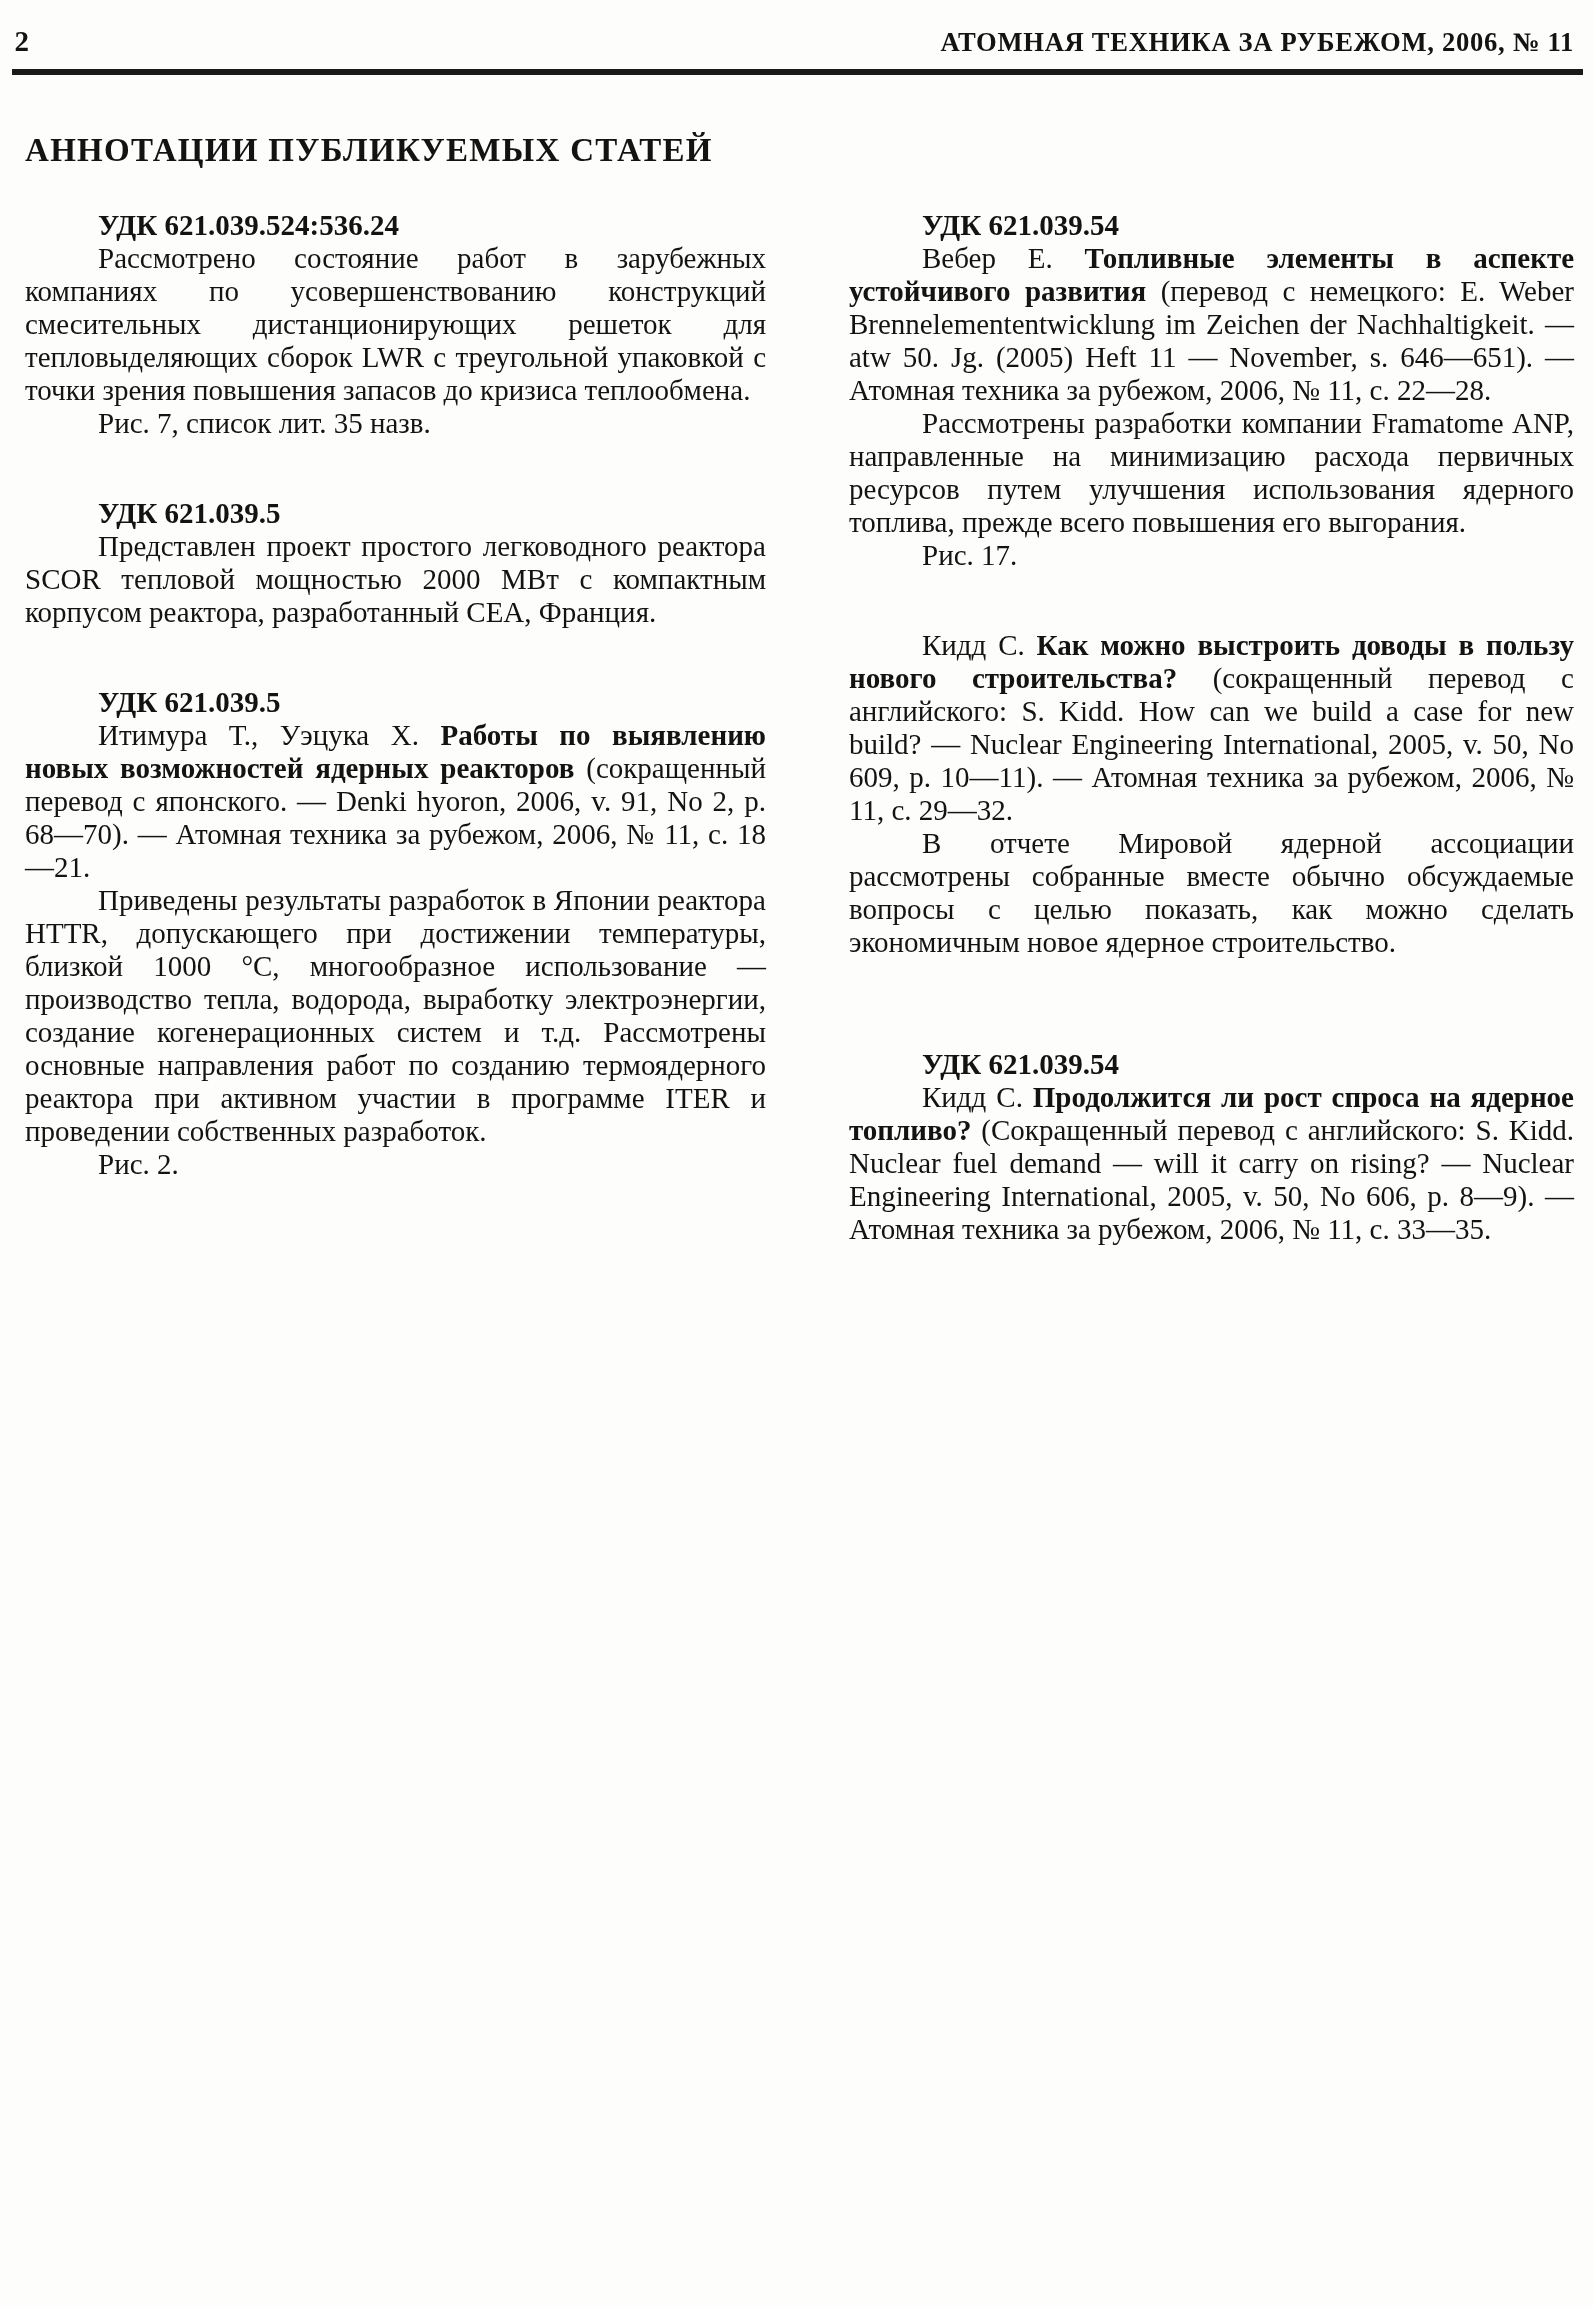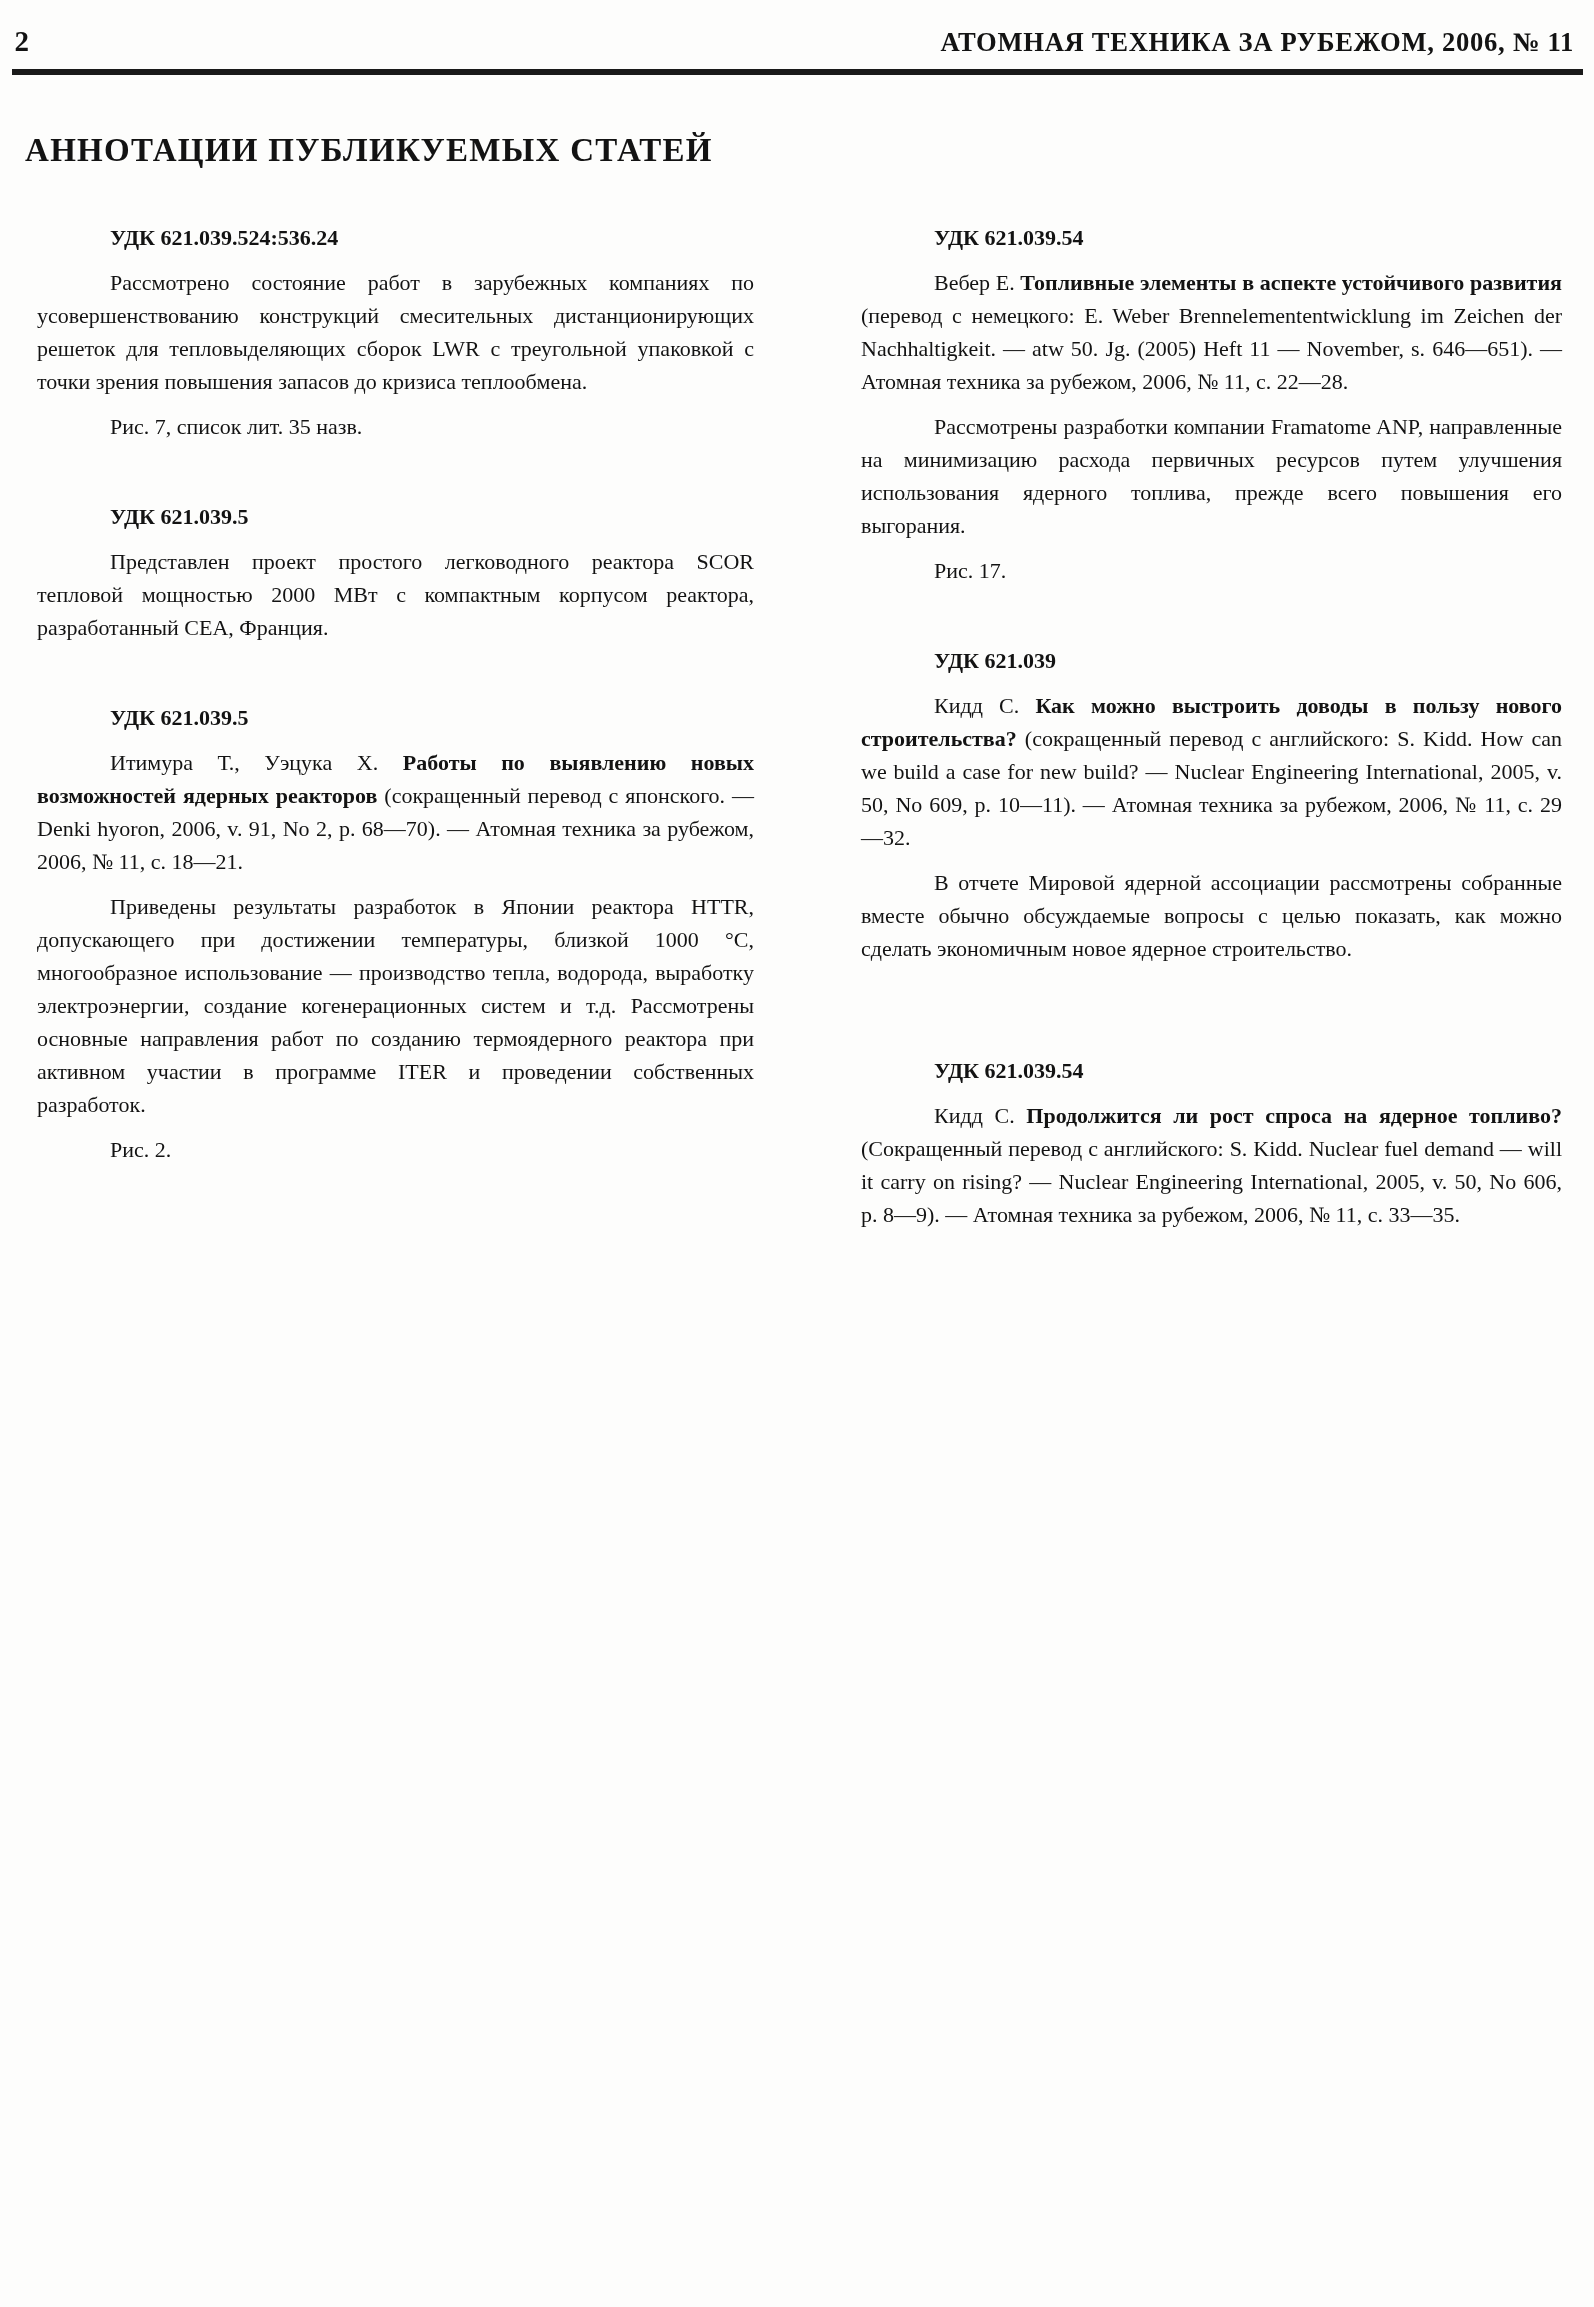--- a/index.html
+++ b/index.html
@@ -44,22 +44,22 @@
     letter-spacing: 1.3px;
     margin: 57px 0 0 0;
   }
   .columns {
     display: flex;
     margin-top: 40px;
   }
   .col-left  { width: 741px; margin-right: 83px; }
   .col-right { width: 725px; }
   .abstract p {
-    margin: 12px;
-    font-size: 22px;
+    margin: 0;
+    font-size: 29px;
     line-height: 33px;
     text-align: justify;
     text-indent: 73px;
   }
   .abstract + .abstract { margin-top: 57px; }
   .col-right .abstract.extra-gap { margin-top: 89px; }
   .udk { font-weight: bold; text-align: left; }
   .bold { font-weight: bold; }
 </style>
 </head>
@@ -103,21 +103,20 @@
     <section class="col-right">
 
       <article class="abstract">
         <p class="udk">УДК 621.039.54</p>
         <p class="citation"><span>Вебер Е. </span><span class="bold">Топливные элементы в аспекте устойчивого развития</span><span> (перевод с немецкого: E. Weber Brennelemententwicklung im Zeichen der Nachhaltigkeit. — atw 50. Jg. (2005) Heft 11 — November, s. 646—651). — Атомная техника за рубежом, 2006, № 11, с. 22—28.</span></p>
         <p>Рассмотрены разработки компании Framatome ANP, направленные на минимизацию расхода первичных ресурсов путем улучшения использования ядерного топлива, прежде всего повышения его выгорания.</p>
         <p>Рис. 17.</p>
       </article>
 
       <article class="abstract">
-        <p class="udk">УДК 621.039</p>
         <p class="citation"><span>Кидд С. </span><span class="bold">Как можно выстроить доводы в пользу нового строительства?</span><span> (сокращенный перевод с английского: S. Kidd. How can we build a case for new build? — Nuclear Engineering International, 2005, v. 50, No 609, p. 10—11). — Атомная техника за рубежом, 2006, № 11, с. 29—32.</span></p>
         <p>В отчете Мировой ядерной ассоциации рассмотрены собранные вместе обычно обсуждаемые вопросы с целью показать, как можно сделать экономичным новое ядерное строительство.</p>
       </article>
 
       <article class="abstract extra-gap">
         <p class="udk">УДК 621.039.54</p>
         <p class="citation"><span>Кидд С. </span><span class="bold">Продолжится ли рост спроса на ядерное топливо?</span><span> (Сокращенный перевод с английского: S. Kidd. Nuclear fuel demand — will it carry on rising? — Nuclear Engineering International, 2005, v. 50, No 606, p. 8—9). — Атомная техника за рубежом, 2006, № 11, с. 33—35.</span></p>
       </article>
 
     </section>

